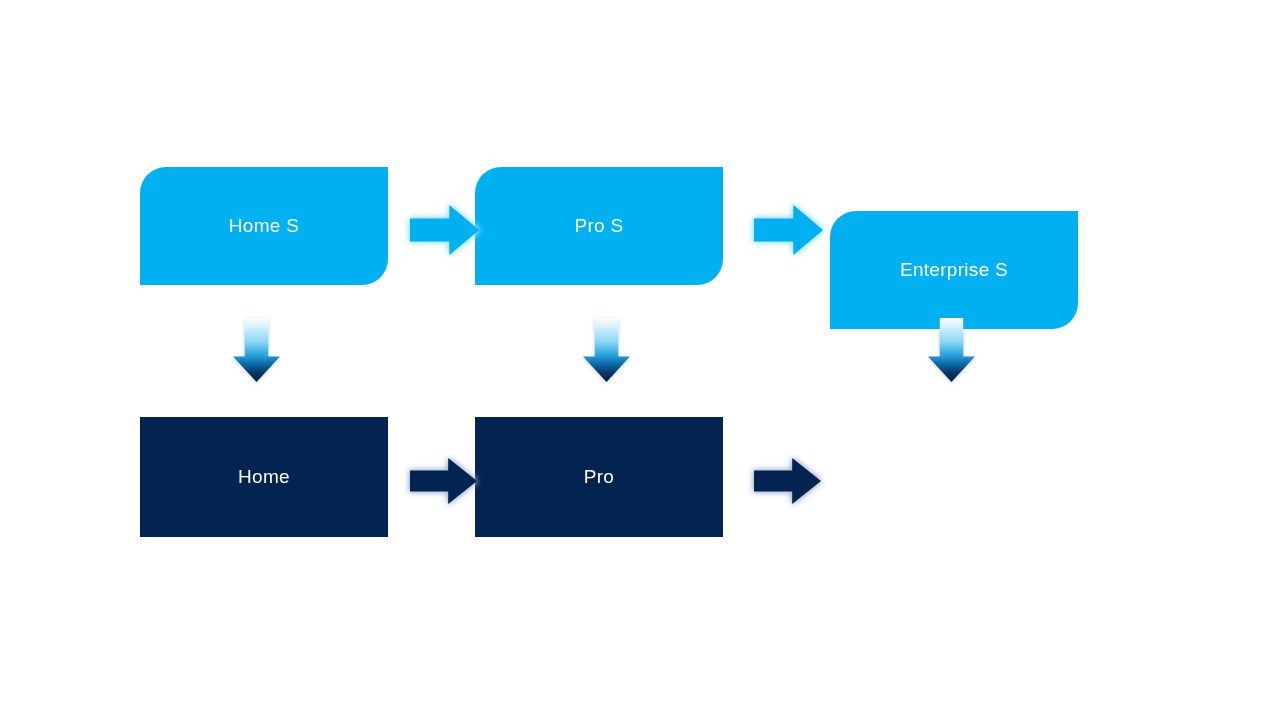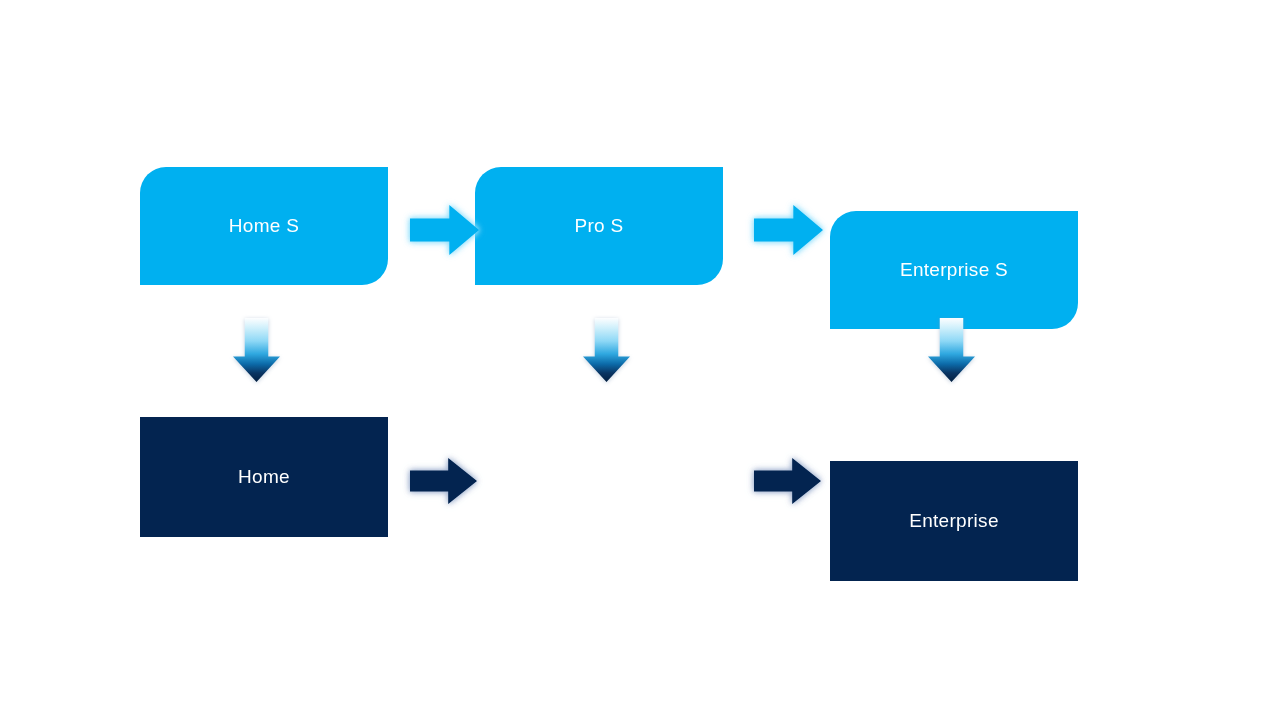--- a/index.html
+++ b/index.html
@@ -131,22 +131,22 @@
   <div class="down-arrow-wrap down1">
     <div class="down-arrow"></div>
   </div>
   <div class="down-arrow-wrap down2">
     <div class="down-arrow"></div>
   </div>
 
   <div class="node node-bottom col0">
     <span class="node-label">Home</span>
   </div>
-  <div class="node node-bottom col2">
-    <span class="node-label">Enterprise</span>
+  <div class="node node-bottom col1">
+    <span class="node-label">Pro</span>
   </div>
 
   <div class="right-arrow-wrap row-bottom gap0">
     <div class="right-arrow"></div>
   </div>
   <div class="right-arrow-wrap row-bottom gap1">
     <div class="right-arrow"></div>
   </div>
 
 </div>

